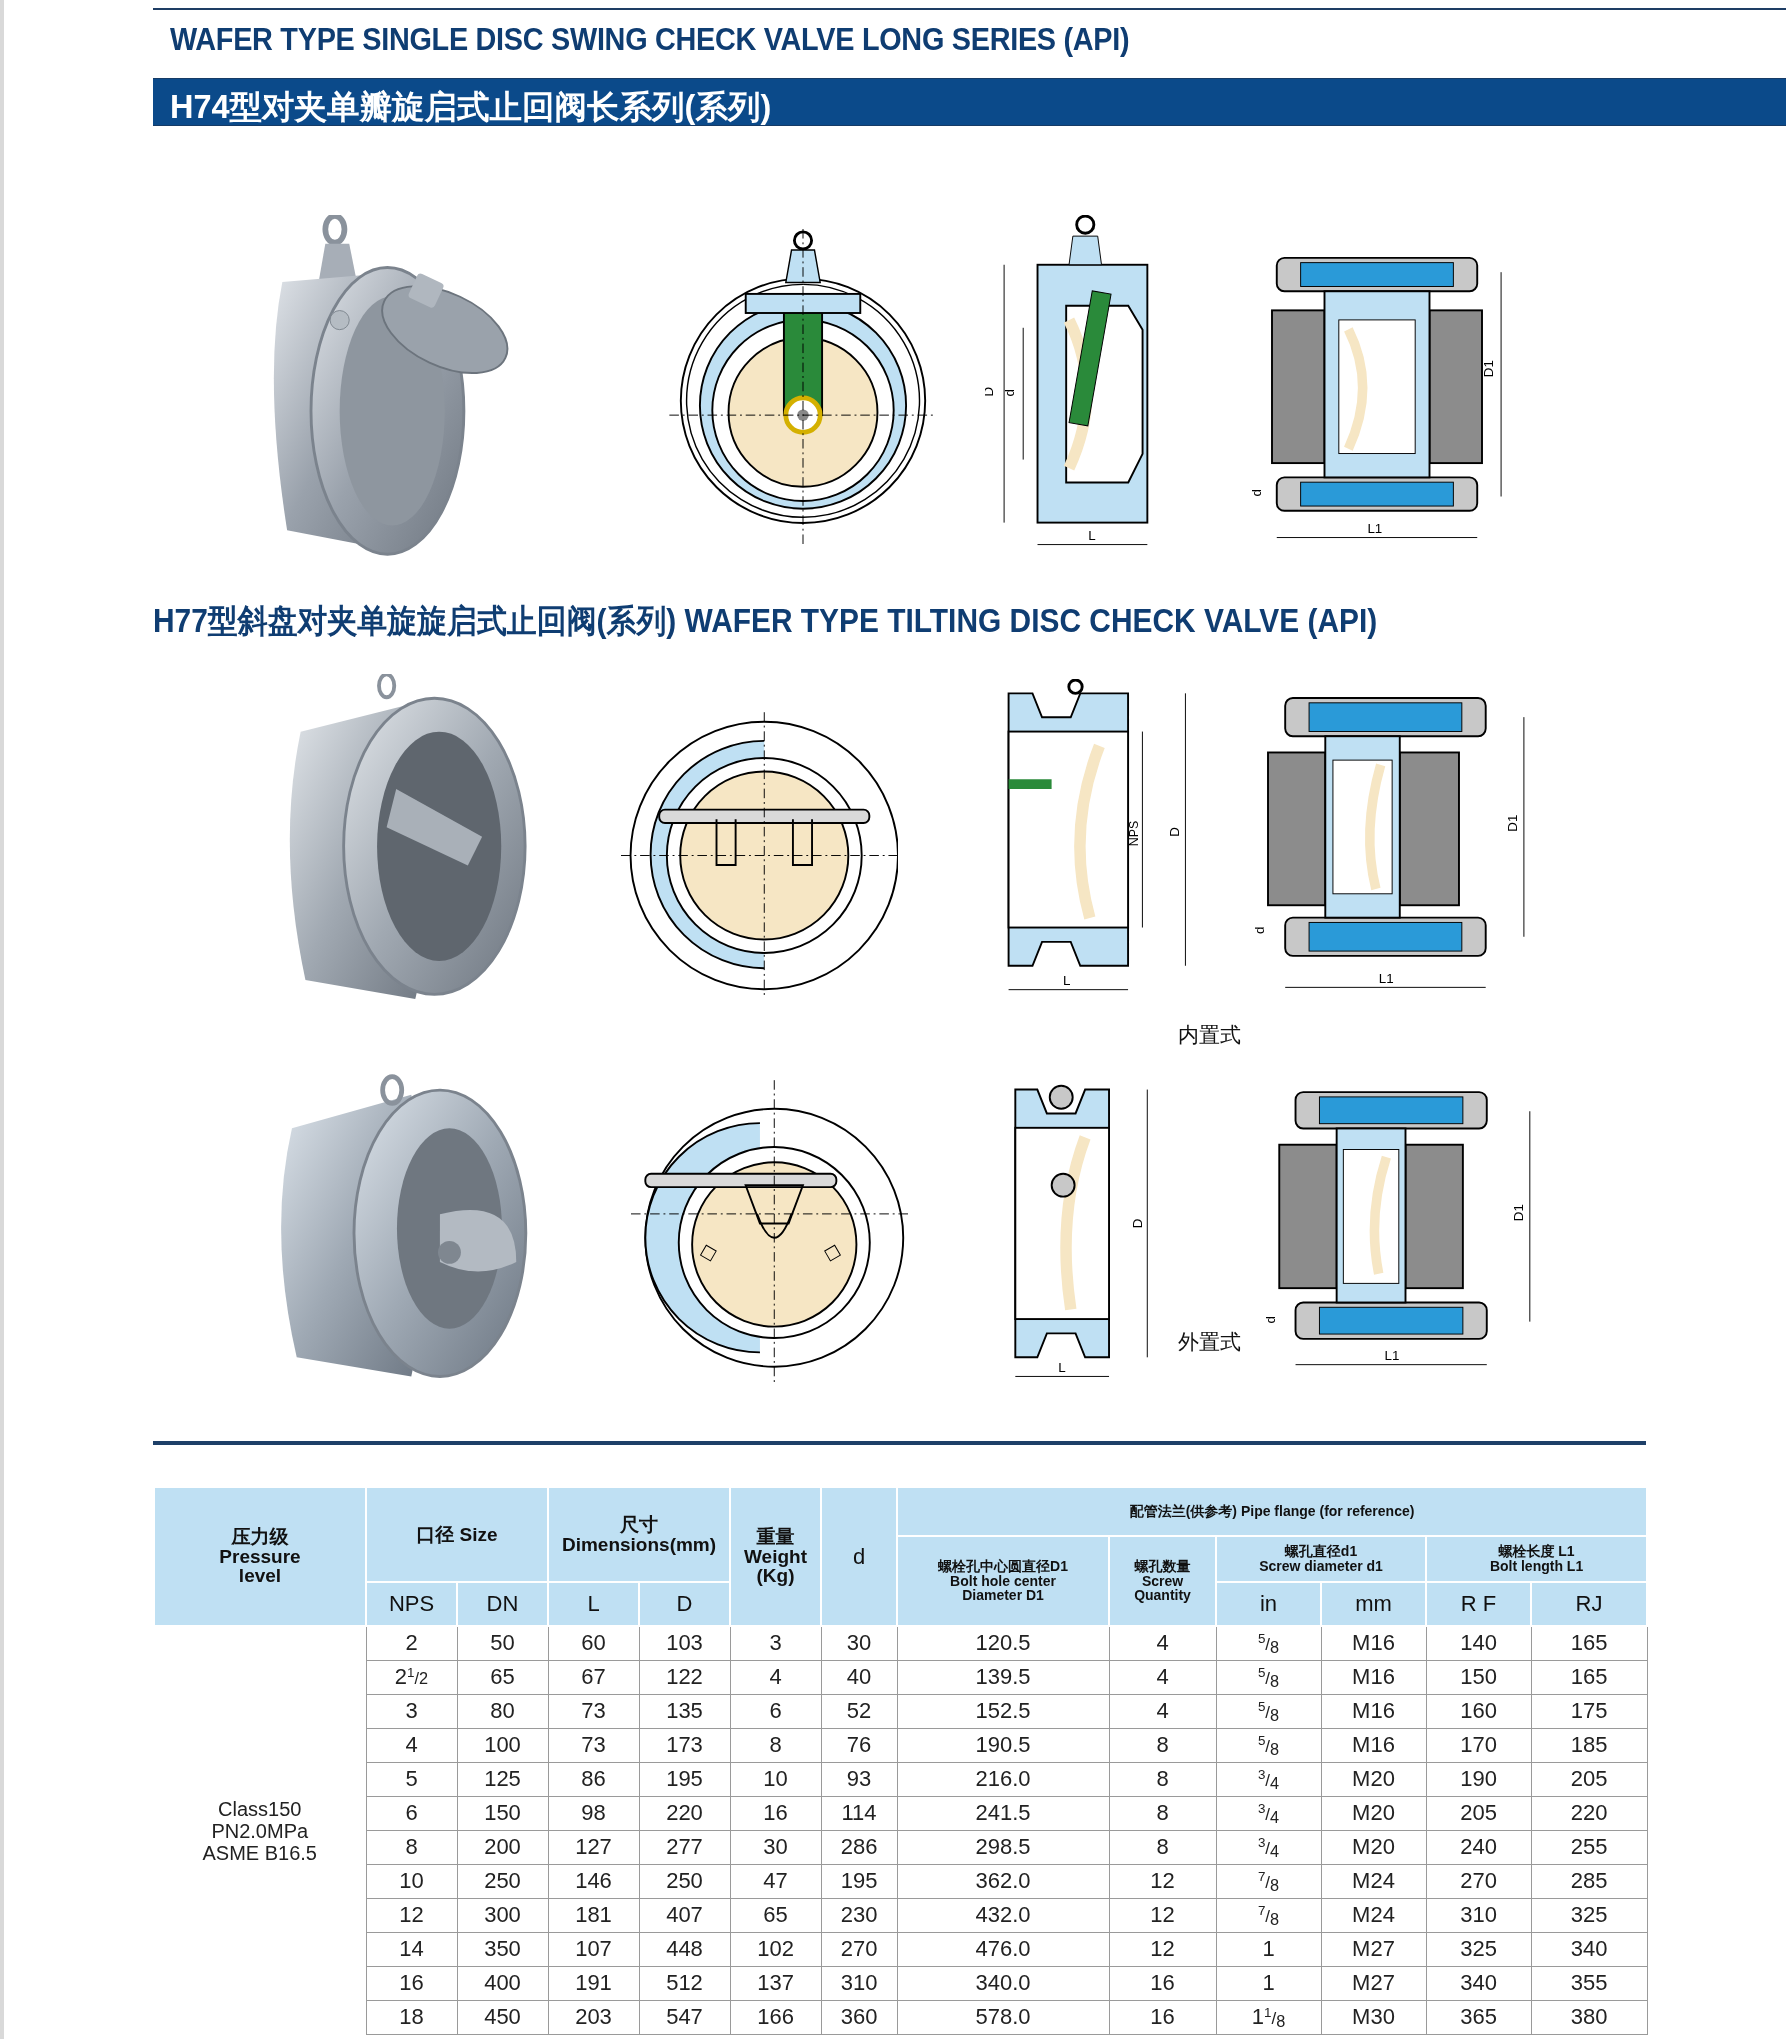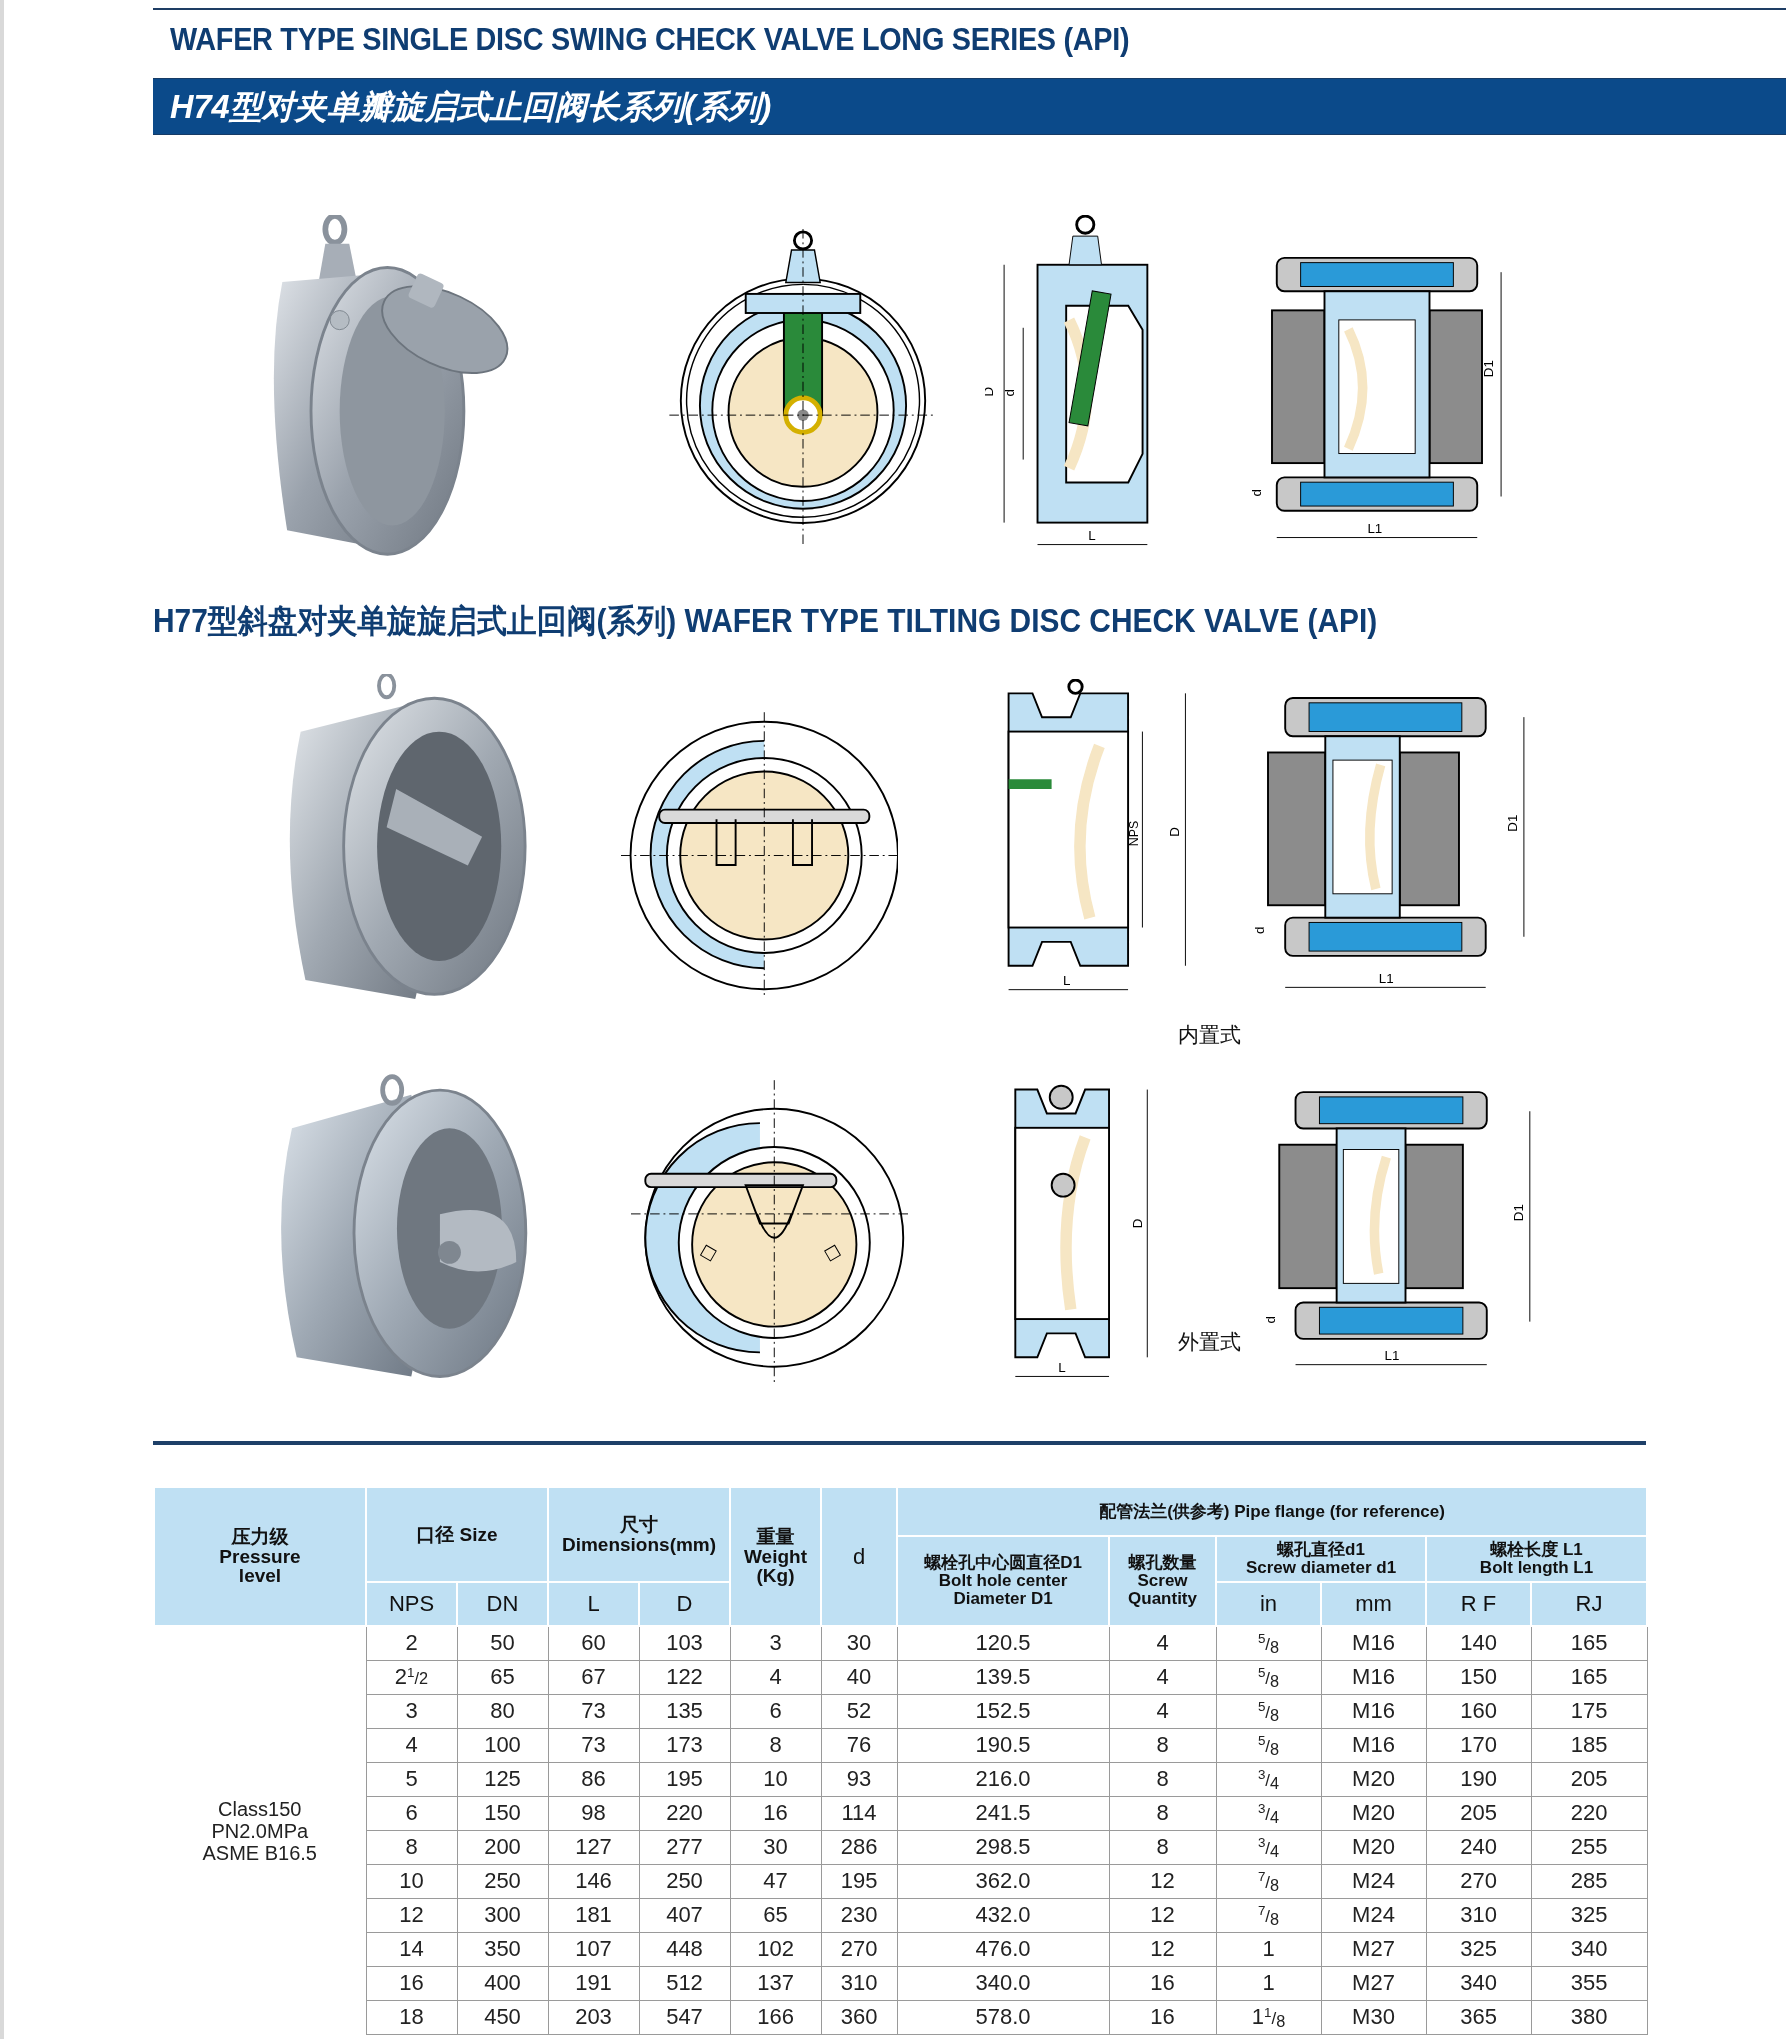--- a/index.html
+++ b/index.html
@@ -6,38 +6,38 @@
   html, body { width: 1787px; height: 2040px; background: #ffffff; overflow: hidden; }
   body { position: relative; font-family: "Liberation Sans", sans-serif; color: #1a1a1a; }
 
   .left-edge { position: absolute; left: 0; top: 0; width: 3.8px; height: 2040px; background: #d9d9d9; }
 
   .top-rule { position: absolute; left: 153px; top: 7.6px; right: 0; height: 2.9px; background: #1e3d64; }
 
   .title-en { position: absolute; left: 170px; top: 21px; font-size: 32px; font-weight: bold;
     color: #0f3d72; letter-spacing: -0.3px; transform: scaleX(0.9); transform-origin: left center; white-space: nowrap; }
 
-  .banner { position: absolute; left: 153px; top: 78px; right: 0; height: 57px; background: #0b4a8a;
-    border-top: 1.9px solid #163b66; border-bottom: 1.9px solid #163b66; font-style: italic; }
+  .banner { position: absolute; left: 153px; top: 78px; right: 0; height: 48px; background: #0b4a8a;
+    border-top: 1.9px solid #163b66; border-bottom: 1.9px solid #163b66; }
   .banner-text { position: absolute; left: 17px; top: 6.7px; font-size: 32.5px; font-weight: bold; color: #ffffff; white-space: nowrap; }
 
   .section2-title { position: absolute; left: 153px; top: 600px; font-size: 32.5px; font-weight: bold;
     color: #0f3d72; white-space: nowrap; transform: scaleX(0.92); transform-origin: left center; }
 
   .fig { position: absolute; }
   .caption { position: absolute; font-size: 21px; font-weight: normal; color: #111; }
 
   .divider { position: absolute; left: 153px; top: 1441px; width: 1493px; height: 3.8px; background: #1e4068; }
 
   
   .spec-table { position: absolute; left: 153px; top: 1488px; width: 1493px; border-collapse: collapse;
     table-layout: fixed; font-family: "Liberation Sans", sans-serif; }
   .spec-table th { background: #bfe0f3; color: #111; font-weight: bold; font-size: 19px; line-height: 1.05;
     border: 2.9px solid #ffffff; text-align: center; vertical-align: middle; padding: 1.9px 1.9px; }
-  .spec-table th.small { font-size: 17px; }
+  .spec-table th.small { font-size: 14px; }
   .spec-table th.sub { font-size: 22px; font-weight: normal; }
   .spec-table td { font-size: 22px; text-align: center; border: 1px solid #9a9a9a; height: 34px; color: #222; }
   .spec-table td.pressure { border: none; border-right: 1px solid #9a9a9a; font-size: 20px; line-height: 1.1; vertical-align: middle; }
   .spec-table tr:first-child th { border-top: none; }
   sup.f { font-size: 13.4px; vertical-align: 6.7px; }
   sub.f { font-size: 16.3px; vertical-align: -2.9px; }
 </style>
 </head>
 <body>
 

